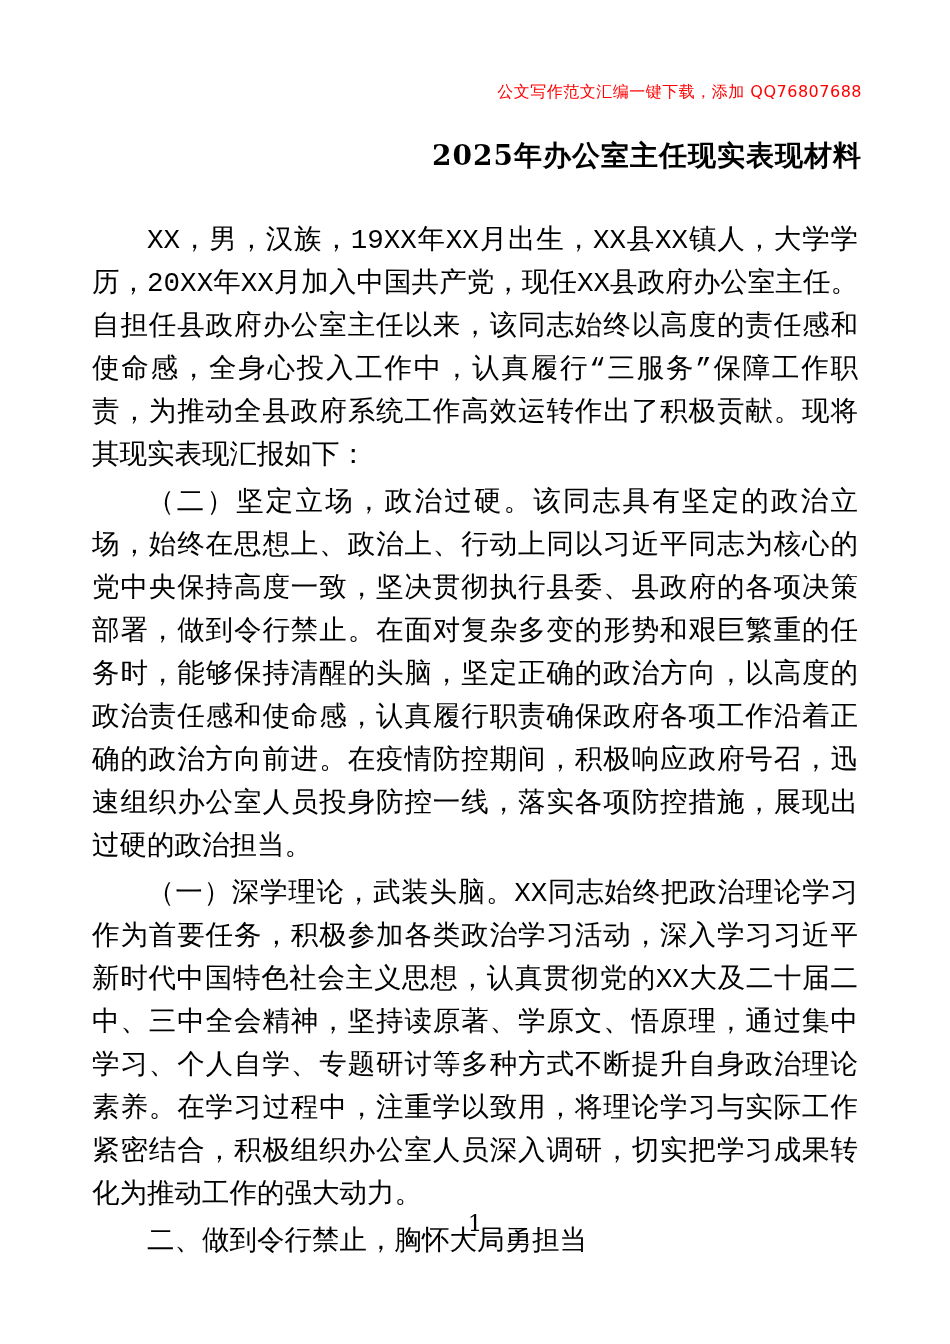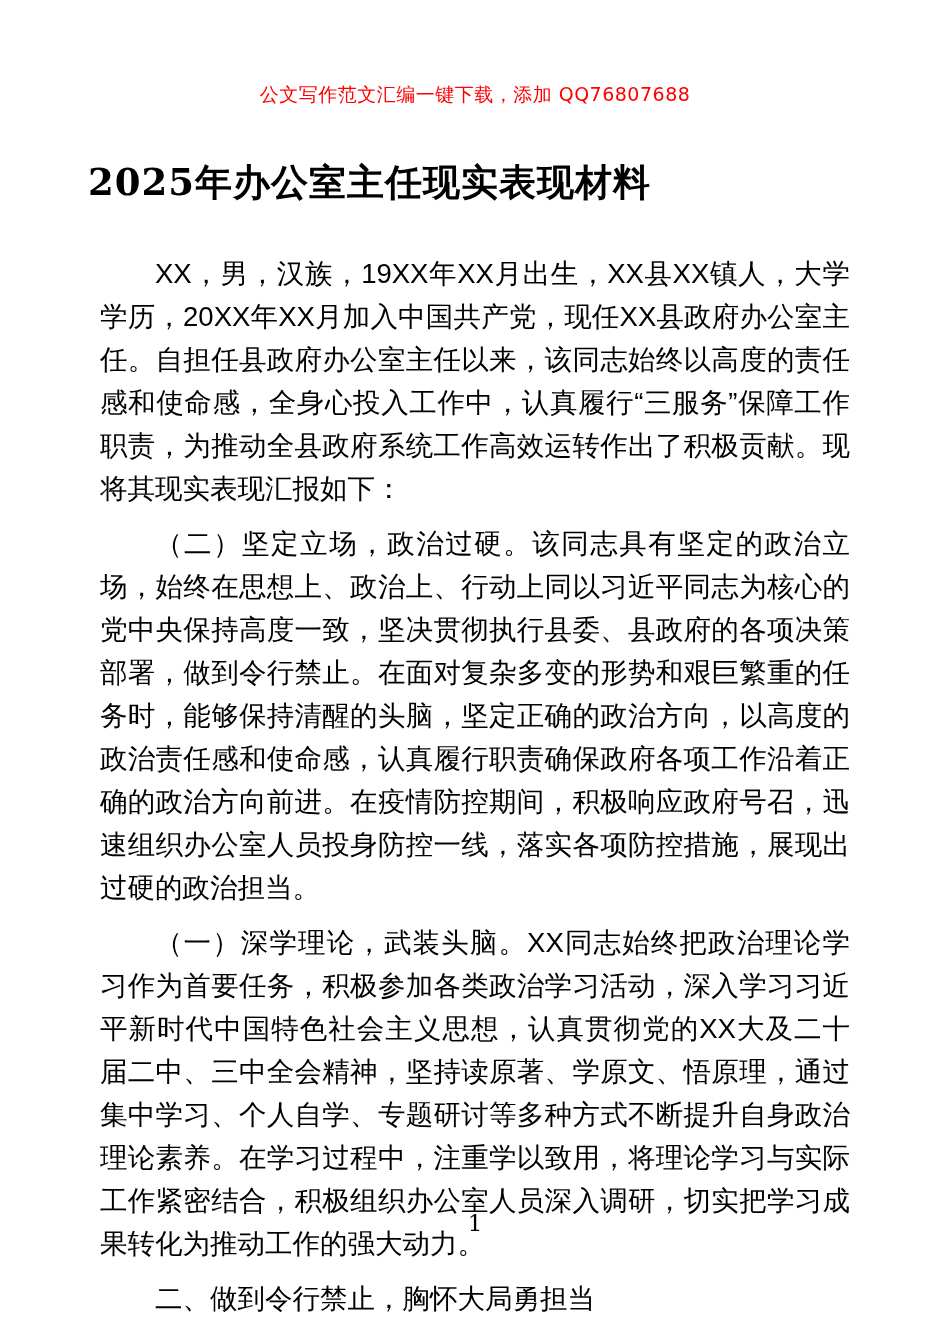--- a/index.html
+++ b/index.html
@@ -16,47 +16,47 @@
     overflow: hidden;
   }
   .page {
     width: 950px;
     height: 1344px;
     box-sizing: border-box;
     padding: 0 88px;
     position: relative;
   }
   .watermark {
-    text-align: center;
+    text-align: right;
     color: #ff0000;
-    font-size: 19px;
+    font-size: 16px;
     letter-spacing: 0.5px;
     padding-top: 82px;
     font-family: "DejaVu Sans", "Liberation Sans", sans-serif;
     white-space: nowrap;
   }
   .doc-title {
-    text-align: left;
-    font-size: 37px;
+    text-align: right;
+    font-size: 28px;
     font-weight: bold;
-    margin-top: 50px;
+    margin-top: 34px;
     letter-spacing: 1px;
     font-family: "DejaVu Serif", "Liberation Serif", serif;
   }
   .body-text {
     margin-top: 44px;
   }
   .para {
     font-size: 27.5px;
     line-height: 43px;
     text-align: justify;
     text-justify: inter-ideograph;
     text-indent: 2em;
-    margin: 12px;
-    font-family: Liberation Sans, sans-serif;
+    margin: 4px;
+    font-family: Liberation Mono, monospace;
     letter-spacing: 0px;
   }
   .page-number {
     position: absolute;
     bottom: 108px;
     left: 0;
     width: 950px;
     text-align: center;
     font-size: 23px;
     font-family: "DejaVu Serif", "Liberation Serif", serif;

